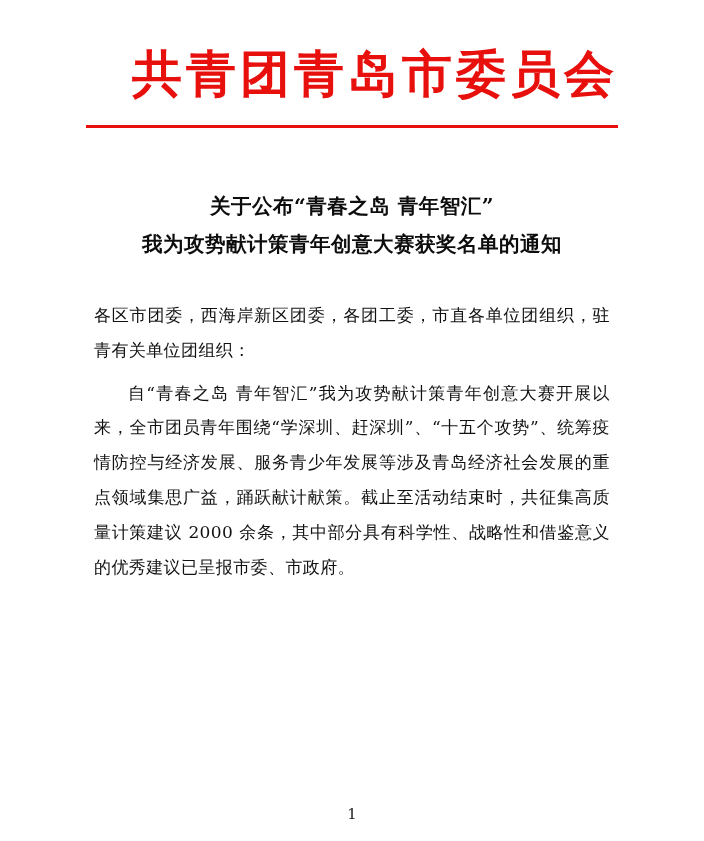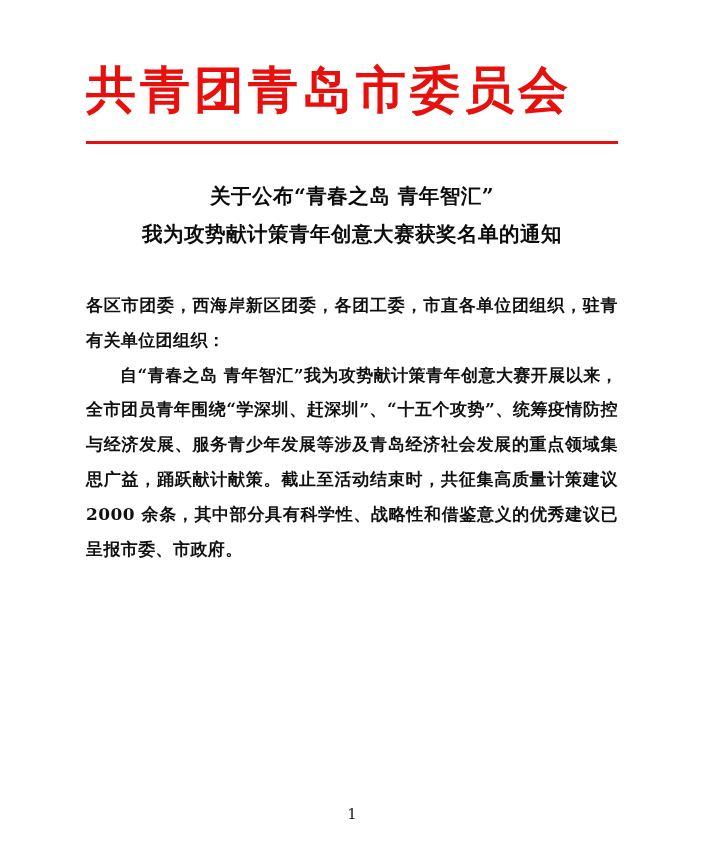--- a/index.html
+++ b/index.html
@@ -15,40 +15,40 @@
     overflow: hidden;
   }
   .page {
     position: relative;
     width: 704px;
     height: 841px;
     box-sizing: border-box;
     padding: 0 86px;
   }
   .masthead {
-    text-align: left;
-    padding-top: 60px;
+    text-align: right;
+    padding-top: 44px;
   }
   .masthead-title {
     color: #e8100d;
     font-family: "DejaVu Serif", "Liberation Serif", serif;
     font-weight: bold;
     font-size: 50px;
     line-height: 1.18;
     letter-spacing: 4px;
     white-space: nowrap;
   }
   .red-rule {
     margin-top: 22px;
     height: 3px;
     background: #e8100d;
     width: 100%;
   }
   .doc-title {
-    margin-top: 34px;
+    margin-top: 60px;
     text-align: center;
     font-family: "DejaVu Serif", "Liberation Serif", serif;
     font-weight: bold;
     font-size: 20.5px;
     line-height: 1.85;
     color: #0d0d0d;
     letter-spacing: 0.5px;
   }
   .doc-title .line2 {
     display: block;
@@ -57,22 +57,21 @@
   .body-text {
     margin-top: 34px;
     font-family: "DejaVu Serif", "Liberation Serif", serif;
     font-size: 17px;
     line-height: 2.05;
     color: #111111;
     text-align: justify;
     letter-spacing: 0.4px;
   }
   .body-text p {
-    margin: 0;
-    font-weight: bold;
+    margin: 8px;
   }
   .indent {
     text-indent: 2em;
   }
   .page-number {
     position: absolute;
     left: 0;
     right: 0;
     bottom: 18px;
     text-align: center;

